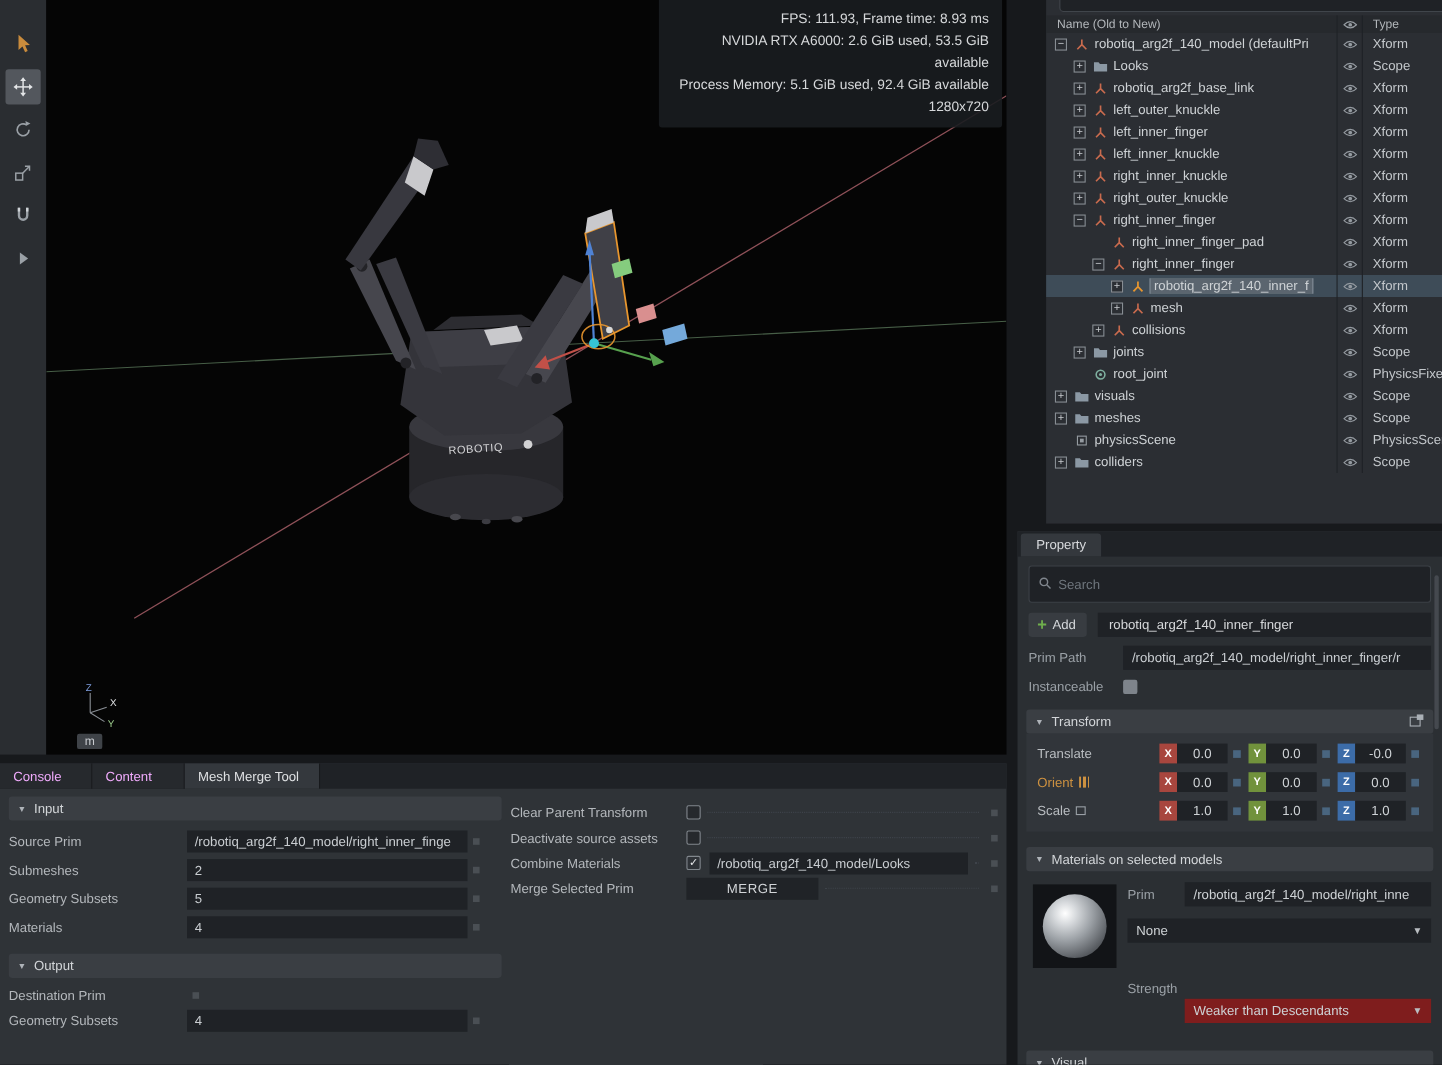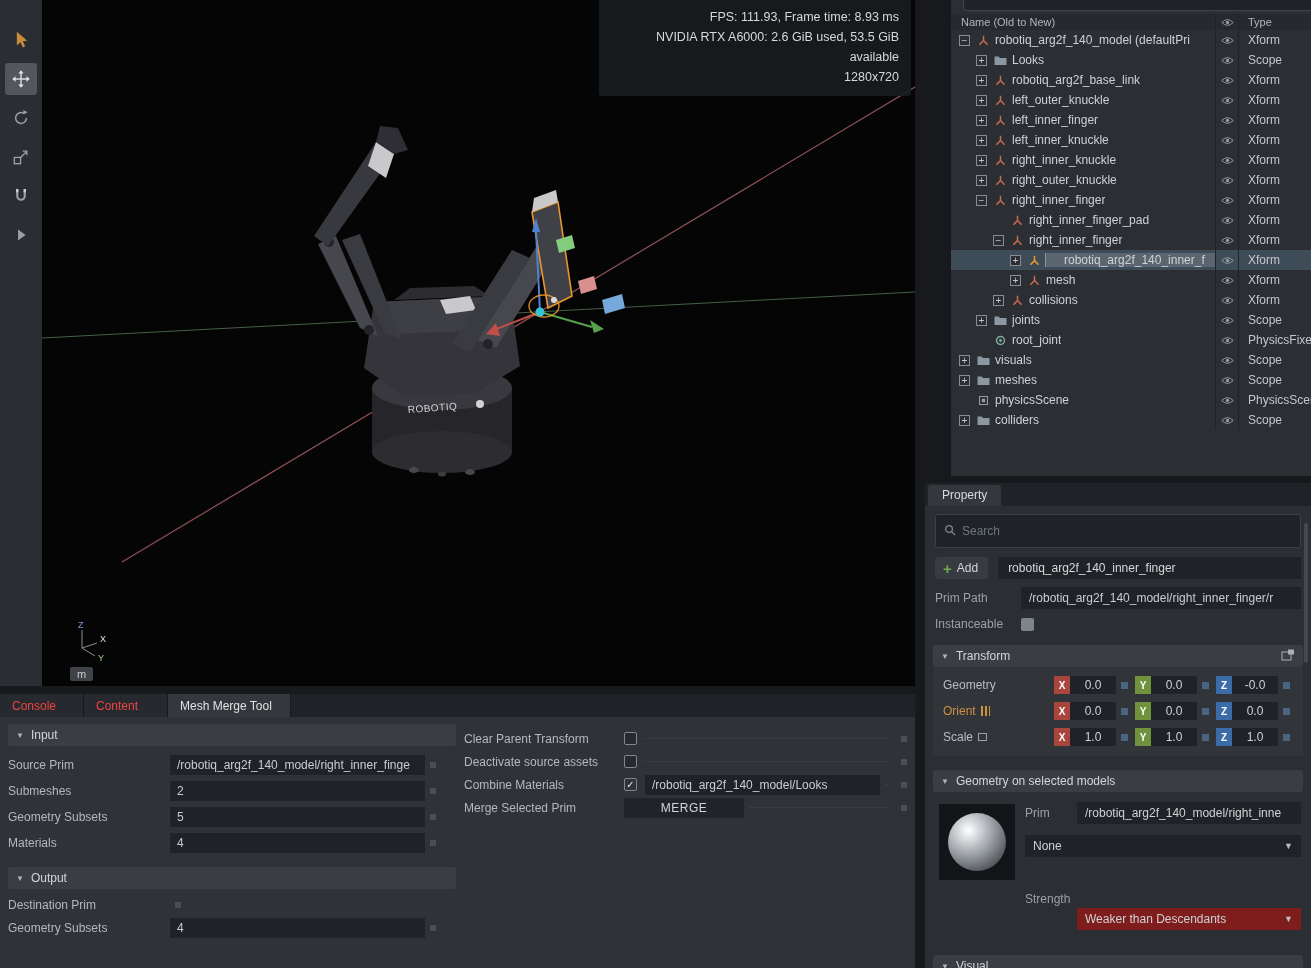--- a/index.html
+++ b/index.html
@@ -23,21 +23,21 @@
 .shead .hname{flex:1;padding-left:10px;}
 .hey{width:24px;display:flex;justify-content:center;align-items:center;border-left:1px solid #1f2226;border-right:1px solid #1f2226;height:100%;}
 .htype{width:98px;padding-left:9px;}
 .srow{display:flex;align-items:center;height:20px;}
 .srow.sel{background:#3e4c58;}
 .sname{flex:1;display:flex;align-items:center;overflow:hidden;white-space:nowrap;}
 .exp{width:11px;height:11px;border:1px solid #878d93;color:#c6cacd;font-size:10px;line-height:9px;text-align:center;margin-right:5px;flex:none;background:#2b2e33;}
 .exp.spacer{border:none;background:none;}
 .sicon{width:16px;flex:none;display:flex;justify-content:center;margin-right:4px;}
 .slabel{overflow:hidden;white-space:nowrap;color:#ced2d5;}
-.slabel.chip{background:#5b656f;outline:1px solid #8a949e;padding:0 18px;}
+.slabel.chip{background:#5b656f;outline:1px solid #8a949e;padding:0 3px;}
 .seye{width:24px;flex:none;display:flex;justify-content:center;align-items:center;border-left:1px solid #1f2226;border-right:1px solid #1f2226;height:100%;}
 .stype{width:98px;flex:none;padding-left:9px;overflow:hidden;white-space:nowrap;color:#c3c7cb;}
 
 #prop{position:absolute;left:925px;top:483px;width:386px;height:485px;background:#2b2f33;overflow:hidden;}
 .ptabbar{height:23px;background:#1f2226;display:flex;align-items:flex-end;padding-left:3px;}
 .ptab{background:#34383d;border-radius:3px 3px 0 0;padding:3px 14px 4px;color:#d8dadd;}
 .psearch{margin:8px 10px 0;height:22px;background:#1f2226;border:1px solid #3c4147;border-radius:3px;display:flex;align-items:center;padding:16px 8px;color:#6f767d;gap:6px;}
 .paddrow{margin:9px 10px 0;display:flex;gap:10px;}
 .addbtn{background:#383c41;border-radius:3px;height:22px;padding:0 10px 0 8px;display:flex;align-items:center;gap:5px;color:#d3d6d9;}
 .addbtn .plus{color:#6fae4d;font-size:15px;font-weight:bold;line-height:1;}
@@ -67,21 +67,21 @@
 .matrows{flex:1;padding:4px 2px 0 6px;}
 .matrow{display:flex;align-items:center;margin-bottom:11px;}
 .matlabel{width:52px;color:#9aa0a6;flex:none;}
 .dd{flex:1;height:22px;background:#1f2226;display:flex;align-items:center;padding:0 8px;color:#ced2d5;overflow:hidden;white-space:nowrap;}
 .dd .arrow{margin-left:auto;font-size:9px;color:#b9bdc1;padding-left:6px;}
 .dd.light{background:#7f1d1d;margin-top:40px;}
 .pscroll{position:absolute;right:3px;top:40px;width:4px;height:140px;background:#45494f;border-radius:2px;}
 
 #bottom{position:absolute;left:0;top:694px;width:915px;height:274px;background:#2f3337;}
 .btabbar{height:23px;background:#1f2226;display:flex;align-items:stretch;}
-.btab{padding:4px 18px 4px 12px;color:#ef4444;background:#26292d;border-right:1px solid #17191c;display:flex;align-items:center;min-width:84px;}
+.btab{padding:4px 18px 4px 12px;color:#f0abfc;background:#26292d;border-right:1px solid #17191c;display:flex;align-items:center;min-width:84px;}
 .btab.active{background:#34383d;color:#dfe1e3;}
 .bcontent{display:flex;padding:7px 8px 0;}
 .bleft{width:448px;flex:none;}
 .bsect{height:22px;background:#3a3e43;border-radius:3px;display:flex;align-items:center;gap:7px;padding:0 8px;color:#d3d6d9;margin-bottom:9px;}
 .mt14{margin-top:14px;}
 .frow{display:flex;align-items:center;margin-bottom:6px;}
 .flabel{width:162px;color:#b4b8bc;flex:none;}
 .ffield{width:255px;height:20px;background:#1f2226;display:flex;align-items:center;padding-left:7px;color:#c9cdd1;overflow:hidden;white-space:nowrap;}
 .mini2{width:6px;height:6px;background:#4a4f54;margin-left:5px;flex:none;}
 .bright{flex:1;padding-left:8px;padding-top:4px;}
@@ -187,20 +187,21 @@
         <path d="M560 300 L580 294 L583 308 L563 314 Z" fill="#74a9da"></path>
         <ellipse cx="502" cy="306" rx="15" ry="11" fill="none" stroke="#e8962e" stroke-width="1.4" opacity="0.9"></ellipse>
         <circle cx="498" cy="312" r="4.5" fill="#35c4d4"></circle>
         <circle cx="512" cy="300" r="3" fill="#d8d8d8"></circle>
       </g>
     </svg>
 
     <div id="stats">
         <div>FPS: 111.93, Frame time: 8.93 ms</div>
         <div>NVIDIA RTX A6000: 2.6 GiB used, 53.5 GiB available</div>
+        <div>Process Memory: 5.1 GiB used, 92.4 GiB available</div>
         <div>1280x720</div>
       </div>
 
     <svg id="navgizmo" width="46" height="44">
       <line x1="14" y1="30" x2="14" y2="12" stroke="#8a8f96"></line>
       <line x1="14" y1="30" x2="29" y2="25" stroke="#8a8f96"></line>
       <line x1="14" y1="30" x2="27" y2="38" stroke="#8a8f96"></line>
       <text x="10" y="10" fill="#7f9fe0" font-size="9">Z</text>
       <text x="32" y="24" fill="#dfe1e3" font-size="9">X</text>
       <text x="30" y="43" fill="#9fd08f" font-size="9">Y</text>
@@ -620,21 +621,21 @@
       <span class="spacer"></span>
       <span>
         <svg width="14" height="12" viewBox="0 0 14 12">
             <rect x="1" y="3" width="9" height="8" fill="none" stroke="#aab0b6"></rect>
             <rect x="7" y="0.5" width="6" height="5" fill="#aab0b6"></rect>
           </svg>
       </span>
     </div>
     <div class="tcontent" id="transform-rows">
         <div class="trow">
-          <div class="tlabel">Geometry</div>
+          <div class="tlabel">Translate</div>
           <span class="axis x">X</span>
           <span class="nval">0.0</span>
           <span class="mini"></span>
           <span class="axis y">Y</span>
           <span class="nval">0.0</span>
           <span class="mini"></span>
           <span class="axis z">Z</span>
           <span class="nval">-0.0</span>
           <span class="mini"></span>
         </div>
@@ -659,21 +660,21 @@
           <span class="nval">1.0</span>
           <span class="mini"></span>
           <span class="axis z">Z</span>
           <span class="nval">1.0</span>
           <span class="mini"></span>
         </div>
       </div>
 
     <div class="sect">
       <span class="tri">▼</span>
-      <span>Geometry on selected models</span>
+      <span>Materials on selected models</span>
     </div>
     <div class="matwrap">
       <div class="sphere-box">
           <div class="sphere"></div>
         </div>
       <div class="matrows">
         <div class="matrow">
           <div class="matlabel">Prim</div>
           <div class="dd">
               <span>/robotiq_arg2f_140_model/right_inne</span>

